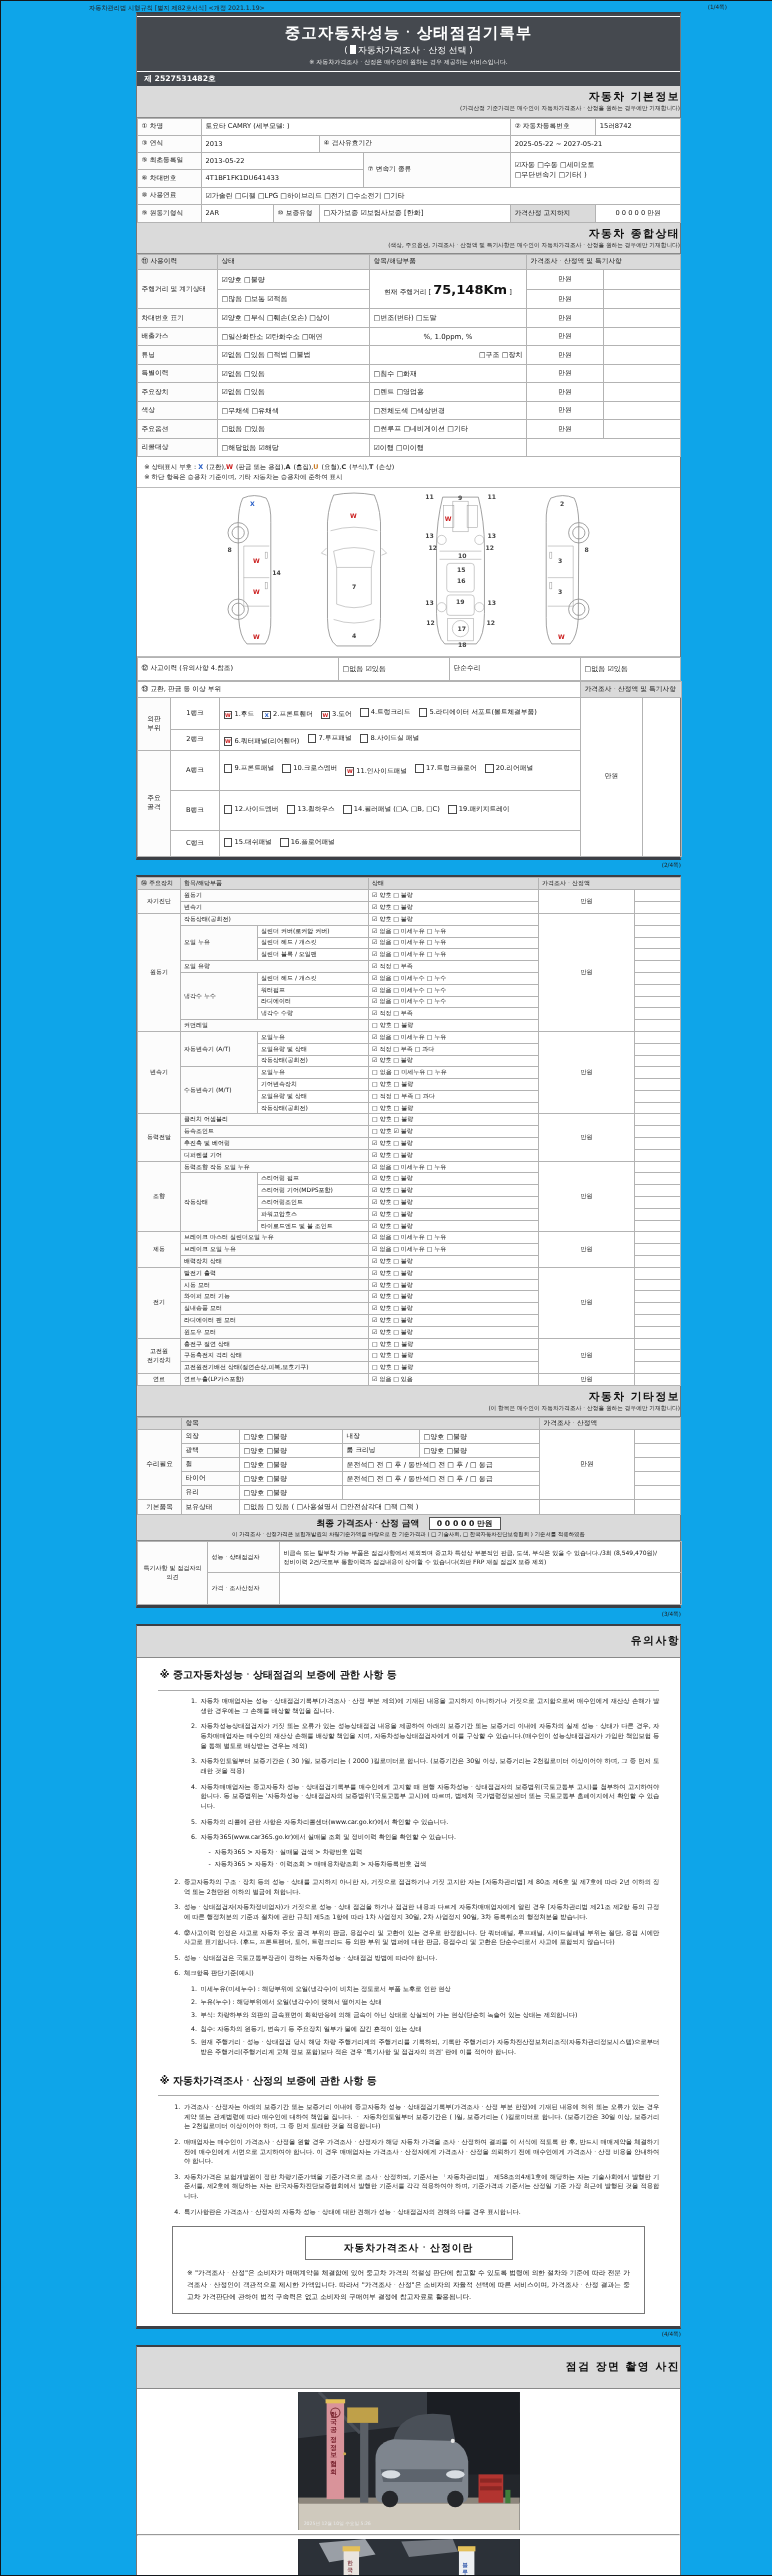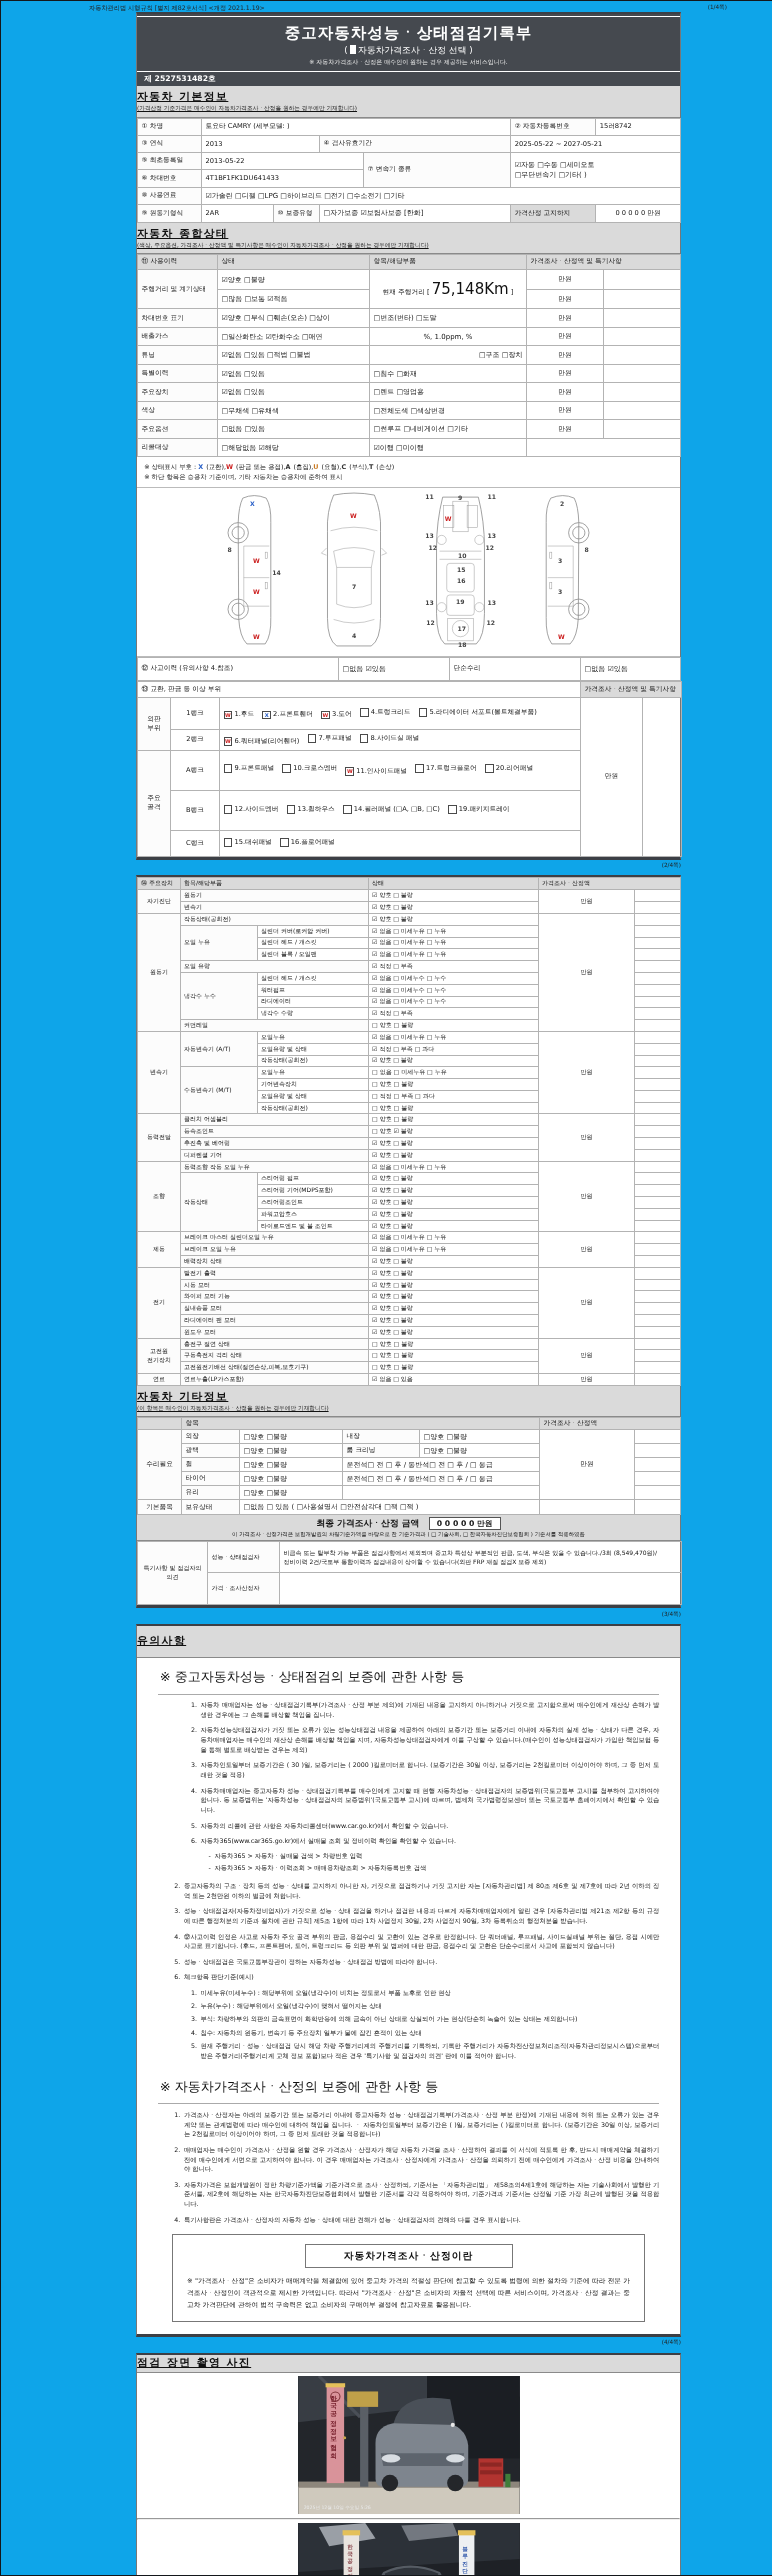--- a/index.html
+++ b/index.html
@@ -10,30 +10,30 @@
   .pgmark{width:680px;text-align:right;font-size:5.7px;color:#222;margin:2.1px 0 5.2px 0;}
   
   .dark-head{background:#45494f;color:#fff;text-align:center;padding:6.2px 0 4.6px;position:relative;}
   .dark-head::before{content:"";position:absolute;top:1.5px;left:0;right:0;height:1.5px;background:#fff;}
   .dark-head h1{margin:2.1px 0 1px;font-size:15.5px;letter-spacing:1px;}
   .dark-head .sub{font-size:8.8px;margin:1px 0;}
   .dark-head .sub .sq{display:inline-block;width:6.2px;height:8.2px;background:#fff;vertical-align:-1px;margin:0 2.1px;}
   .dark-head .note{font-size:6px;margin-top:1px;color:#eee;}
   .report-bar{background:#45494f;color:#fff;font-size:7.7px;font-weight:bold;padding:2.1px 7.2px;border-top:1.5px solid #fff;}
   
-  .sec-hd{background:#dadada;text-align:left;padding:3.6px 0 3.1px;border-bottom:0.5px solid #8a8a8a;text-decoration:underline;}
+  .sec-hd{background:#dadada;text-align:right;padding:3.6px 0 3.1px;border-bottom:0.5px solid #8a8a8a;}
   .sec-hd h2{margin:0.5px 0;font-size:10.8px;letter-spacing:1.5px;font-weight:bold;}
   .sec-hd .sub{font-size:5.7px;color:#222;margin-top:1px;}
   
   table{border-collapse:collapse;table-layout:fixed;width:100%;}
   td{border:0.5px solid #b3b3b3;font-size:6.7px;padding:1px 3.6px;vertical-align:middle;word-break:keep-all;}
   .c{text-align:center;} .lbl{background:#fcfcfc;} .hd{background:#dadada;text-align:left;font-size:6.7px;}
   .ck{font-size:7px;letter-spacing:0;}
   .pr{text-align:center;font-size:6.7px;}
-  .big-km{font-size:15px;font-weight:normal;}
+  .big-km{font-size:13px;font-weight:bold;}
   
   .legendbox{padding:4.1px 7.2px;border-bottom:0.5px solid #bbb;font-size:6.4px;line-height:1.7;}
   .lg b{font-weight:bold;margin-right:1px;}
   .lg-x{color:#2a60c8;} .lg-w{color:#cc2020;} .lg-a{color:#333;} .lg-u{color:#c87820;}
   
   .diagram{height:161px;display:flex;justify-content:center;gap:32px;padding:3.1px 0;border-bottom:0.5px solid #bbb;}
   .diagram svg{display:block;}
   .car-line{fill:none;stroke:#8d8d8d;stroke-width:1.6;}
   .car-line2{fill:none;stroke:#9b9b9b;stroke-width:1;}
   text.mk{font-size:12px;font-weight:bold;fill:#444;}
@@ -44,21 +44,21 @@
   .mbox.w{color:#cc2020;} .mbox.x{color:#2a60c8;}
   
   .detail td{font-size:6px;padding:0.5px 3.1px;height:9.8px;}
   
   .finalbox{background:#dadada;text-align:center;padding:2.6px 0 2.1px;border-bottom:0.5px solid #8a8a8a;}
   .finalbox .row1{font-size:8.8px;font-weight:bold;}
   .finalbox .amt{display:inline-block;border:0.8px solid #555;background:#fff;padding:0.5px 7.2px;margin-left:9.3px;font-size:7.7px;}
   .finalbox .note{font-size:5.4px;margin-top:1px;}
   
   .notice-body{padding:3.1px 20.6px 7.2px 20.6px;}
-  .nsec{font-size:13px;font-weight:normal;padding:7.2px 2.1px;border-bottom:0.5px solid #aaa;}
+  .nsec{font-size:10px;font-weight:bold;padding:7.2px 2.1px;border-bottom:0.5px solid #aaa;}
   .ni{display:flex;gap:3.6px;margin:5.7px 0;font-size:6.3px;line-height:1.55;text-align:justify;}
   .ni .n{min-width:9.3px;text-align:right;flex:none;}
   .indent1{margin-left:13.4px;} .indent2{margin-left:30px;}
   .defbox{border:0.8px solid #777;width:443px;margin:9.3px auto 5.2px;padding:10.3px 14.4px 9.3px;}
   .defbox .t{border:0.8px solid #777;width:206px;margin:-1px auto 8.2px;text-align:center;font-size:9.8px;font-weight:bold;padding:4.6px 0;letter-spacing:1px;}
   .defbox .x{font-size:6.7px;line-height:1.75;text-align:justify;font-weight:500;}
   
   .opinion td{font-size:6px;}
   
   .photo{width:222px;height:138px;margin:3.6px auto;position:relative;background:#23262b;overflow:hidden;}
@@ -892,21 +892,21 @@
         </div>
       <div class="defbox">
         <div class="t">자동차가격조사ㆍ산정이란</div>
         <div class="x">※ "가격조사ㆍ산정"은 소비자가 매매계약을 체결함에 있어 중고차 가격의 적절성 판단에 참고할 수 있도록 법령에 의한 절차와 기준에 따라 전문 가격조사ㆍ산정인이 객관적으로 제시한 가액입니다. 따라서 "가격조사ㆍ산정"은 소비자의 자율적 선택에 따른 서비스이며, 가격조사ㆍ산정 결과는 중고차 가격판단에 관하여 법적 구속력은 없고 소비자의 구매여부 결정에 참고자료로 활용됩니다.</div>
       </div>
     </div>
   </div>
   <div class="pgmark">(4/4쪽)</div>
 
   <div class="sheet" style="border-bottom:0.5px solid #777">
-    <div class="sec-hd" style="padding:1px 0">
+    <div class="sec-hd" style="padding:13px 0">
       <h2>점검 장면 촬영 사진</h2>
     </div>
 
     <div class="photo">
       <svg width="222" height="138" viewBox="0 0 430 268">
         <rect width="430" height="268" fill="#23262b"></rect>
         <polygon points="0,0 430,0 430,40 0,90" fill="#383d44"></polygon>
         <rect x="250" y="0" width="180" height="160" fill="#1b1e23"></rect>
         <line x1="40" y1="0" x2="120" y2="80" stroke="#4a4f57" stroke-width="6"></line>
         <rect x="0" y="215" width="430" height="53" fill="#cfc9bd"></rect>

